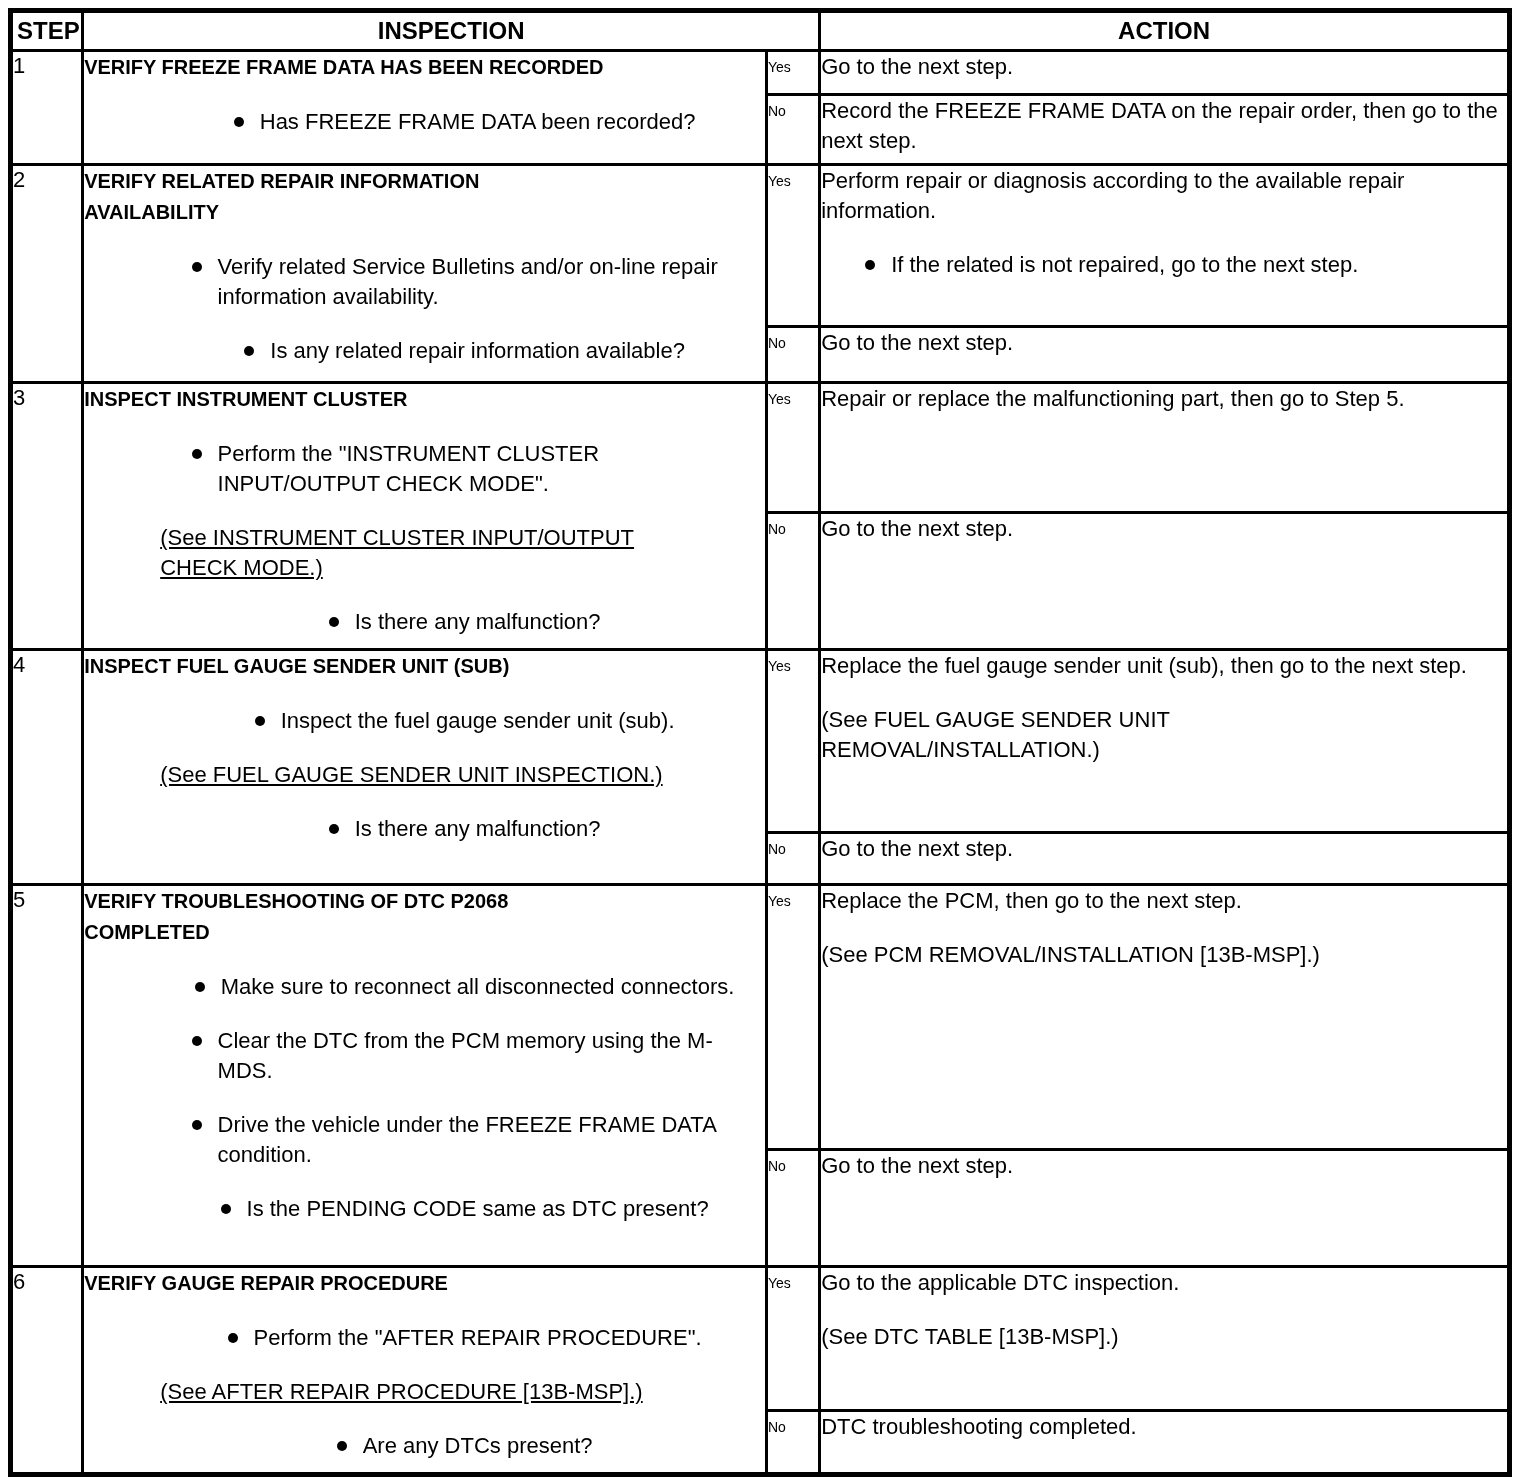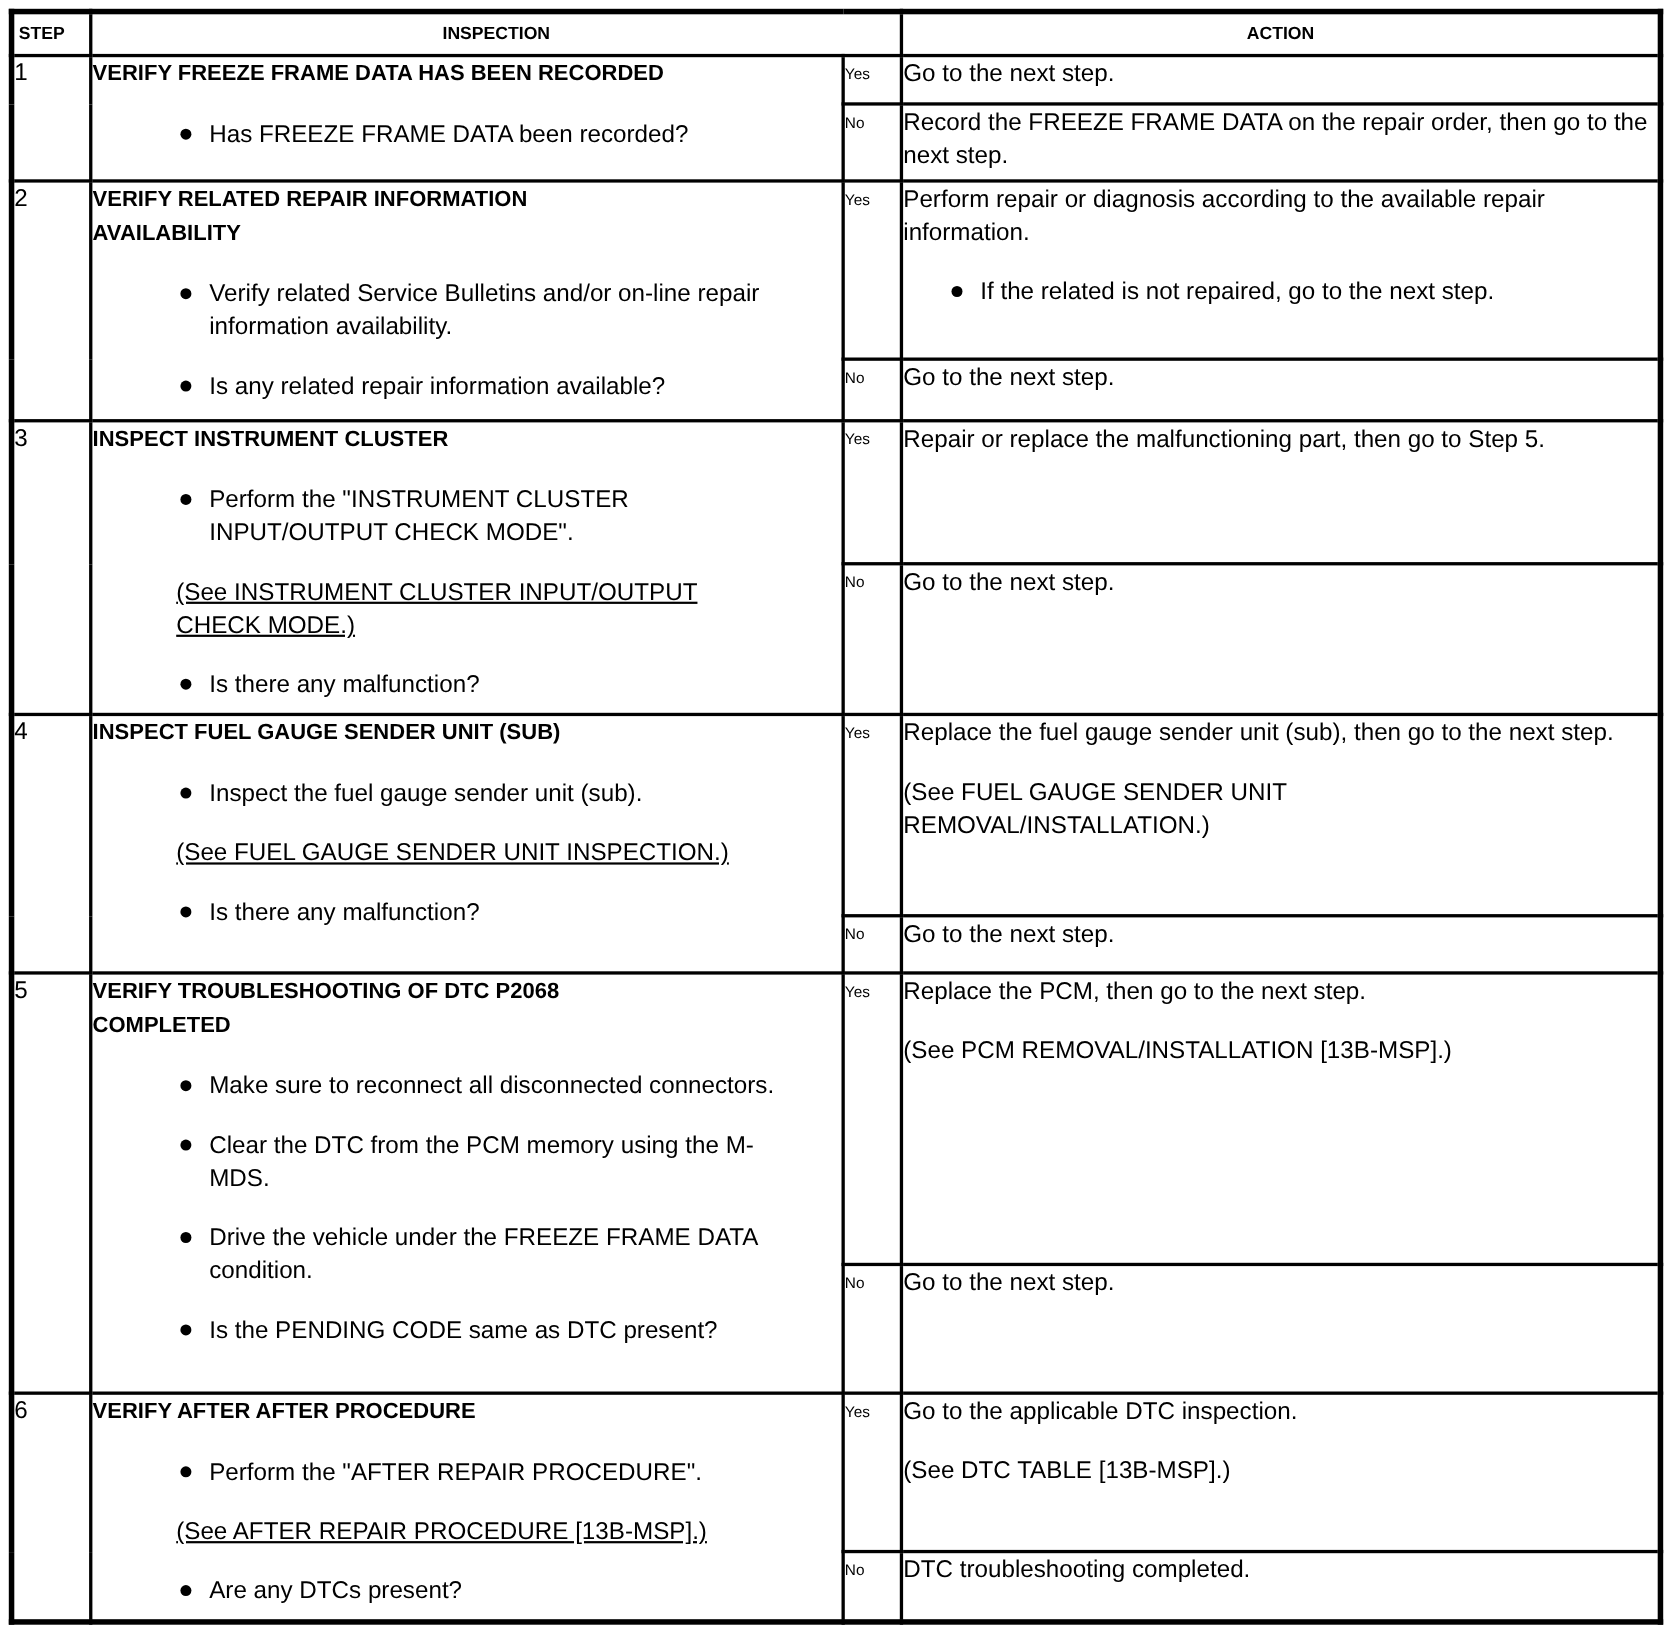--- a/index.html
+++ b/index.html
@@ -23,21 +23,21 @@
     border: 5px solid #000;
   }
   table.ts th,
   table.ts td {
     border: 3px solid #000;
     vertical-align: top;
     padding: 0;
     overflow: hidden;
   }
   th.hdr {
-    font-size: 16px;
+    font-size: 24px;
     font-weight: bold;
     text-align: center;
     height: 36px;
     line-height: 36px;
     border-bottom: 4px solid #000;
     padding: 0 2px;
   }
   th.hdr.left { text-align: left; padding-left: 4px; }
   td.step {
     font-size: 22px;
@@ -74,21 +74,21 @@
   .dot { display: none; }
   .line.bullet .dot {
     display: inline-block;
     flex: none;
     width: 10px;
     height: 10px;
     border-radius: 50%;
     background: #000;
     margin: 10px 16px 0 0;
   }
-  .items .line.bullet { padding-left: 80px; }
+  .items .line.bullet { padding-left: 80px; justify-content: center; }
   .items .line.note   { padding-left: 76px; text-decoration: underline; }
   .items .line .txt   { max-width: 520px; }
   .lines .line.bullet { padding-left: 44px; }
   .lines .line.ref .txt { max-width: 560px; }
 </style>
 </head>
 <body>
 
 <div class="page">
 <table class="ts">
@@ -340,21 +340,21 @@
 
               <span class="txt">Go to the next step.</span>
             </div>
           </div>
       </td>
     </tr>
 
     <tr style="height:144px">
       <td class="step" rowspan="2">6</td>
       <td class="insp" rowspan="2">
-        <div class="title">VERIFY AFTER AFTER PROCEDURE</div>
+        <div class="title">VERIFY GAUGE REPAIR PROCEDURE</div>
         <div class="items">
 
             <div class="line bullet">
               <span class="dot"></span>
               <span class="txt">Perform the "AFTER REPAIR PROCEDURE".</span>
             </div>
 
             <div class="line note">
 
               <span class="txt">(See AFTER REPAIR PROCEDURE [13B-MSP].)</span>

